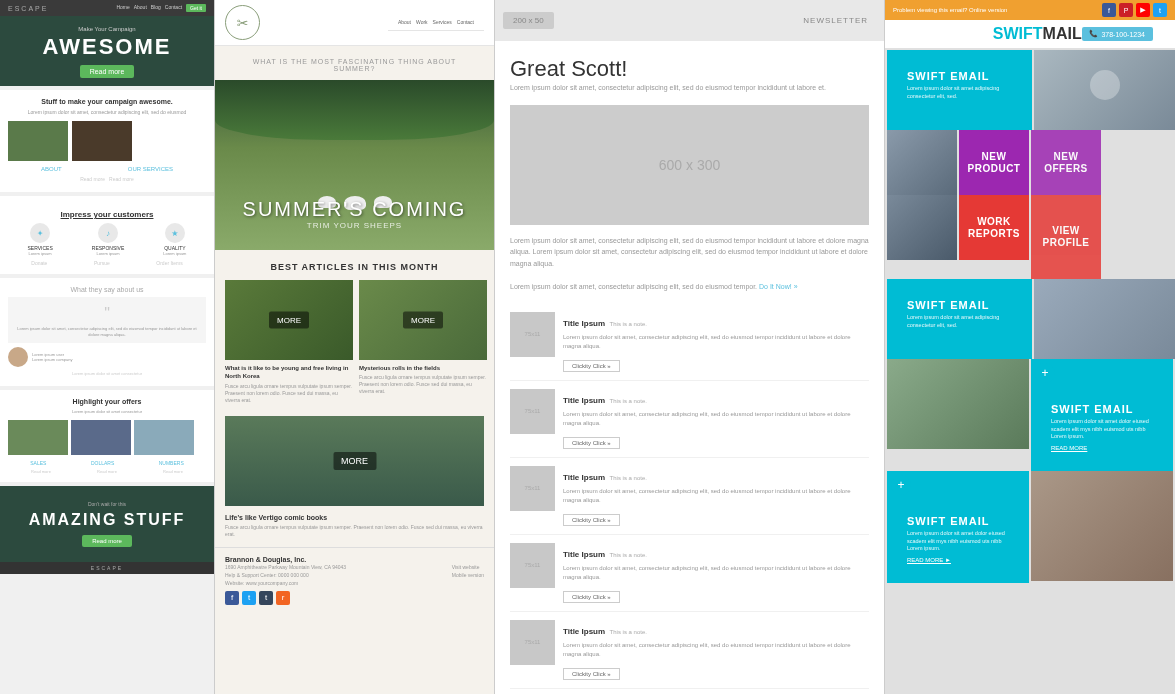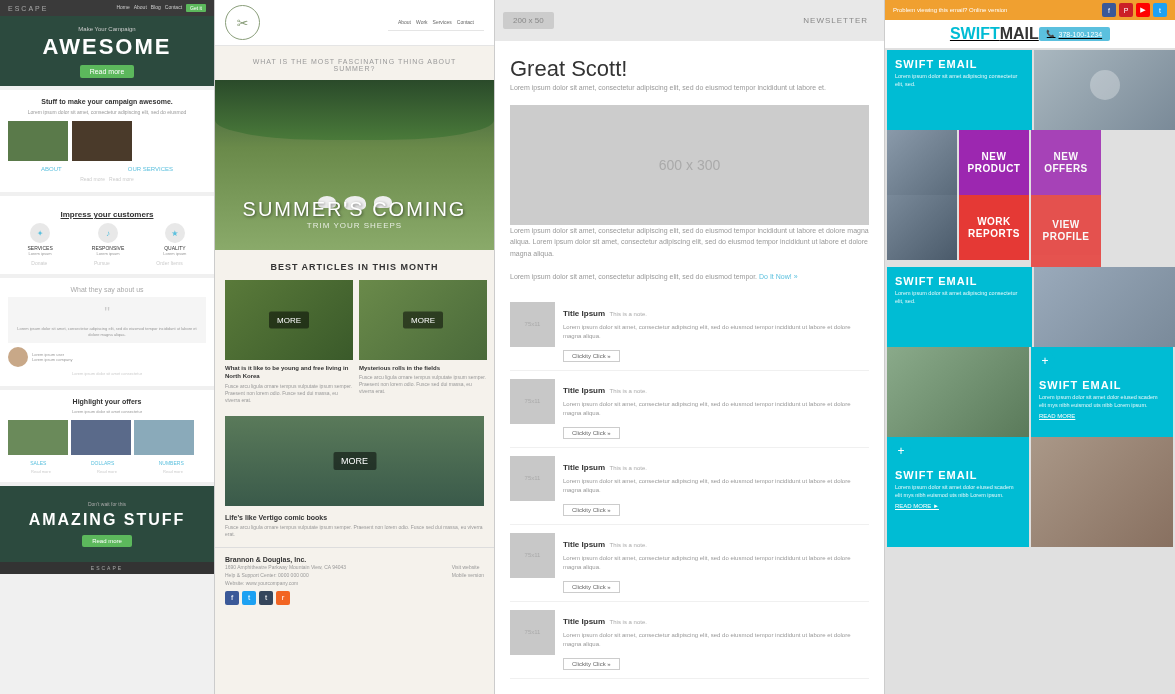--- a/index.html
+++ b/index.html
@@ -454,20 +454,21 @@
     }
     .p3-hero-img {
       width: 100%;
       height: 120px;
       background: #ccc;
       display: flex;
       align-items: center;
       justify-content: center;
       color: #888;
       font-size: 12px;
+      margin-bottom: 10px;
     }
     .p3-body {
       font-size: 7px;
       color: #999;
       line-height: 1.6;
       margin-bottom: 12px;
     }
     .p3-link-cta {
       font-size: 7px;
       color: #5bc0de;
@@ -556,22 +557,21 @@
     .si-top.fb { background: #3b5998; }
     .si-top.pi { background: #cb2027; }
     .si-top.yt { background: #ff0000; }
     .si-top.tw { background: #1da1f2; }
 
     .p4-header {
       background: white;
       padding: 5px 22px;
       display: flex;
       align-items: center;
-      justify-content: center;
-      text-decoration: underline;
+      justify-content: flex-end;
     }
     .swift-logo {
       font-size: 16px;
       font-weight: bold;
       color: #333;
     }
     .swift-logo .swift { color: #00bcd4; }
     .swift-logo .mail { color: #333; }
     .p4-phone {
       background: #5bc0de;
@@ -593,21 +593,21 @@
     }
     .p4-section3 {
       display: grid;
       grid-template-columns: 145px 141px;
       gap: 2px;
       padding: 0 2px;
     }
 
     .cell-blue {
       background: #00bcd4;
-      padding: 8px;
+      padding: 20px;
       color: white;
     }
     .cell-purple { background: #9c27b0; display: flex; flex-direction: column; align-items: center; justify-content: center; padding: 8px; }
     .cell-red { background: #e53935; display: flex; flex-direction: column; align-items: center; justify-content: center; padding: 8px; }
     .cell-label { font-size: 10px; font-weight: bold; color: white; text-align: center; letter-spacing: 0.5px; line-height: 1.2; }
 
     .cell-blue .swift-title { font-size: 11px; font-weight: bold; letter-spacing: 1px; margin-bottom: 3px; }
     .cell-blue .swift-body { font-size: 5.5px; color: rgba(255,255,255,0.9); line-height: 1.4; }
     .cell-blue .read-more-link { font-size: 6px; color: white; text-decoration: underline; margin-top: 4px; display: block; }
 
@@ -947,21 +947,21 @@
     </div>
     <div style="display:contents;"></div>
   </div>
   <div style="display:grid; grid-template-columns:1fr 1fr 1fr 1fr; gap:2px; padding:0 2px;">
     <div style="height:65px;grid-column:span 1;" class="cell-img-rider">
       <div style="width:100%;height:100%;background:linear-gradient(135deg,#7a8a9a,#4a5a6a);"></div>
     </div>
     <div class="cell-red" style="height:65px;">
       <div class="cell-label">WORK<br>REPORTS</div>
     </div>
-    <div class="cell-red" style="height:72px; opacity:0.85;">
+    <div class="cell-red" style="height:84px; opacity:0.85;">
       <div class="cell-label">VIEW<br>PROFILE</div>
     </div>
     <div style="display:contents;"></div>
   </div>
 
   <div class="p4-section3" style="display:grid;grid-template-columns:145px 141px;gap:2px;padding:0 2px;">
     <div class="cell-blue">
       <div class="swift-title">SWIFT EMAIL</div>
       <div class="swift-body">Lorem ipsum dolor sit amet adipiscing consectetur elit, sed.</div>
     </div>

